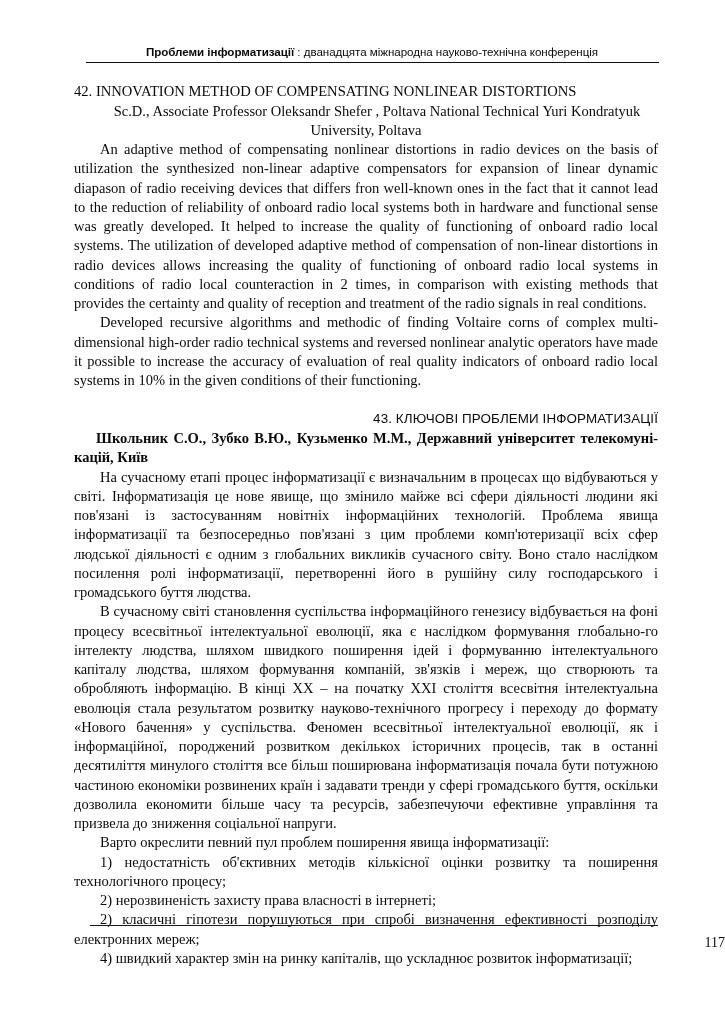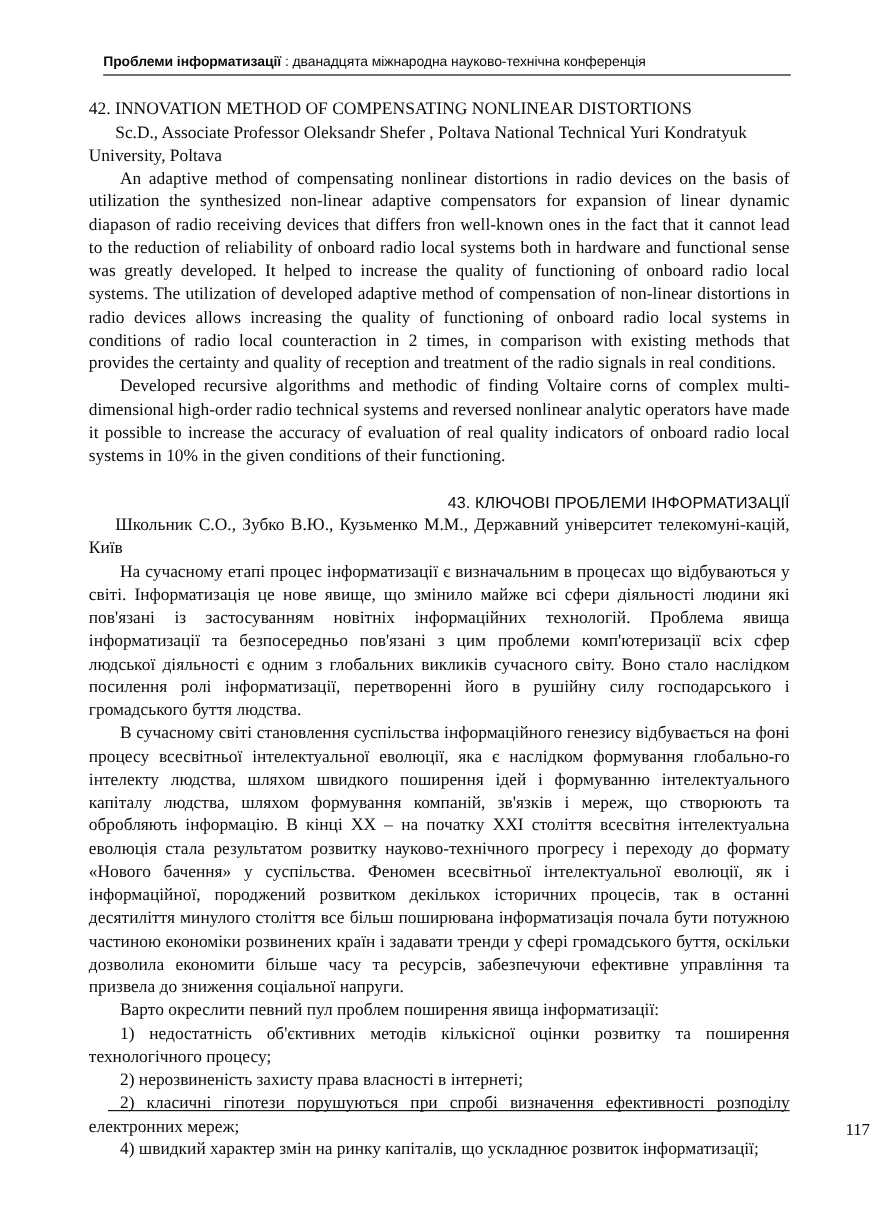--- a/index.html
+++ b/index.html
@@ -26,20 +26,21 @@
     height: 1024px;
     box-sizing: border-box;
   }
 
   
   .running-header {
     position: absolute;
     left: 86px;
     top: 44px;
     width: 572px;
+    text-align: center;
     font-family: "Liberation Sans", "DejaVu Sans", sans-serif;
     font-size: 11.6px;
     line-height: 15px;
     white-space: nowrap;
     letter-spacing: -0.05px;
   }
   .running-header .journal-name {
     font-weight: bold;
   }
   .running-header .conf-name {
@@ -81,25 +82,26 @@
     margin: 0;
     font-size: 14.5px;
     line-height: 19.25px;
     text-align: justify;
     text-justify: inter-word;
     text-indent: 26px;
     hyphens: none;
   }
   p.para.authors {
     text-indent: 22px;
-    text-align: left;
+    text-align: center;
   }
   p.para.authors-just {
     text-indent: 22px;
     text-align: justify;
+    font-weight: bold;
   }
   p.para.listitem {
     text-indent: 26px;
   }
 
   .gap-before-section {
     display: block;
     height: 19px;
   }
 

